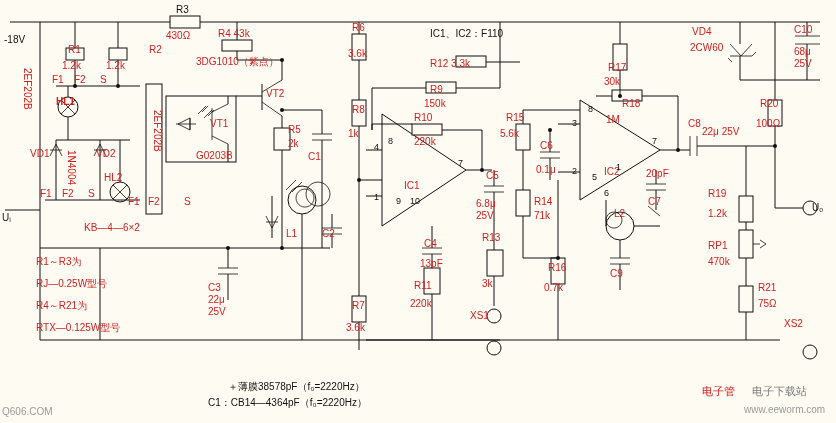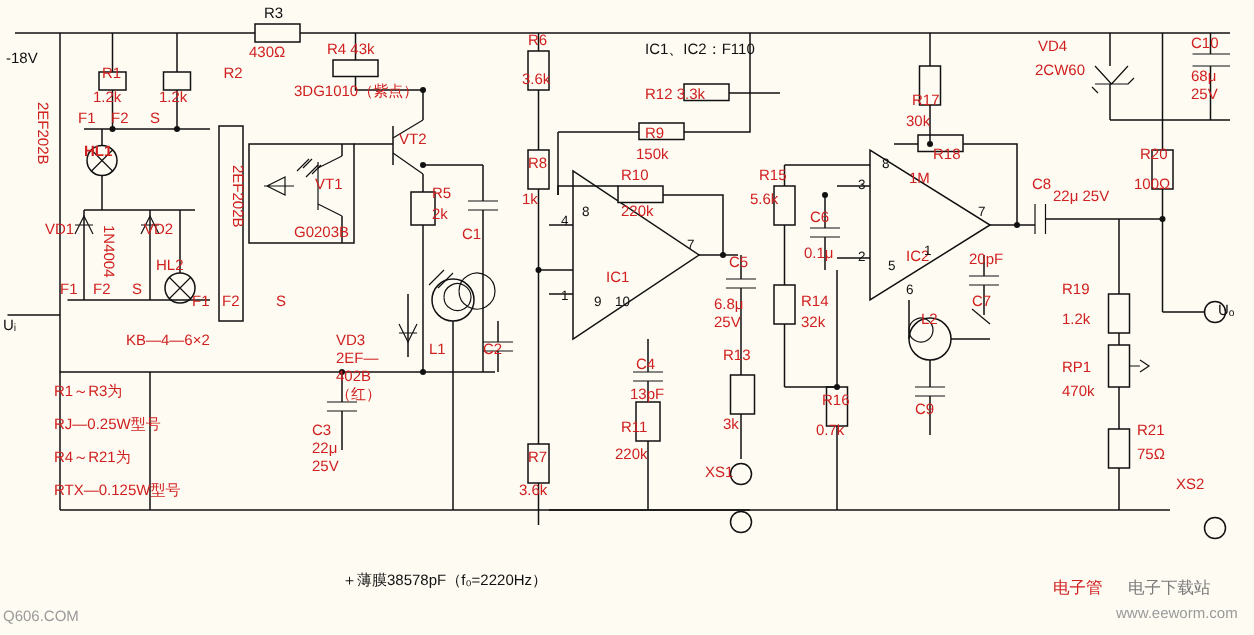--- a/index.html
+++ b/index.html
@@ -287,24 +287,20 @@
   <div class="lbl" style="left:166px;top:30px;">430Ω</div>
   <div class="lbl" style="left:218px;top:28px;">R4 43k</div>
   <div class="lbl" style="left:196px;top:56px;">3DG1010（紫点）</div>
   <div class="lbl" style="left:266px;top:88px;">VT2</div>
   <div class="lbl" style="left:210px;top:118px;">VT1</div>
   <div class="lbl" style="left:196px;top:150px;">G0203B</div>
   <div class="lbl" style="left:288px;top:124px;">R5</div>
   <div class="lbl" style="left:288px;top:138px;">2k</div>
   <div class="lbl" style="left:308px;top:151px;">C1</div>
 
-  <div class="lbl" style="left:224px;top:222px;width:40px;white-space:pre-line;line-height:12px;">VD3
-2EF—
-402B
-（红）</div>
   <div class="lbl" style="left:286px;top:228px;">L1</div>
   <div class="lbl" style="left:322px;top:228px;">C2</div>
   <div class="lbl" style="left:208px;top:282px;">C3</div>
   <div class="lbl" style="left:208px;top:294px;">22μ</div>
   <div class="lbl" style="left:208px;top:306px;">25V</div>
 
   <div class="lbl" style="left:36px;top:256px;">R1～R3为</div>
   <div class="lbl" style="left:36px;top:278px;">RJ—0.25W型号</div>
   <div class="lbl" style="left:36px;top:300px;">R4～R21为</div>
   <div class="lbl" style="left:36px;top:322px;">RTX—0.125W型号</div>
@@ -331,21 +327,21 @@
   <div class="lbl" style="left:486px;top:170px;">C5</div>
   <div class="lbl" style="left:476px;top:198px;">6.8μ</div>
   <div class="lbl" style="left:476px;top:210px;">25V</div>
   <div class="lbl" style="left:482px;top:232px;">R13</div>
   <div class="lbl" style="left:482px;top:278px;">3k</div>
   <div class="lbl" style="left:470px;top:310px;">XS1</div>
 
   <div class="lbl" style="left:506px;top:112px;">R15</div>
   <div class="lbl" style="left:500px;top:128px;">5.6k</div>
   <div class="lbl" style="left:534px;top:196px;">R14</div>
-  <div class="lbl" style="left:534px;top:210px;">32k</div>
+  <div class="lbl" style="left:534px;top:210px;">71k</div>
   <div class="lbl" style="left:540px;top:140px;">C6</div>
   <div class="lbl" style="left:536px;top:164px;">0.1μ</div>
   <div class="lbl" style="left:548px;top:262px;">R16</div>
   <div class="lbl" style="left:544px;top:282px;">0.7k</div>
 
   <div class="lbl" style="left:608px;top:62px;">R17</div>
   <div class="lbl" style="left:604px;top:76px;">30k</div>
   <div class="lbl" style="left:622px;top:98px;">R18</div>
   <div class="lbl" style="left:606px;top:114px;">1M</div>
   <div class="lbl" style="left:604px;top:144px;margin-top:22px;">IC2</div>
@@ -383,19 +379,20 @@
 
   <div class="blk" style="left:588px;top:104px;font-size:9px;">8</div>
   <div class="blk" style="left:572px;top:118px;font-size:9px;">3</div>
   <div class="blk" style="left:572px;top:166px;font-size:9px;">2</div>
   <div class="blk" style="left:652px;top:136px;font-size:9px;">7</div>
   <div class="blk" style="left:592px;top:172px;font-size:9px;">5</div>
   <div class="blk" style="left:616px;top:162px;font-size:9px;">1</div>
   <div class="blk" style="left:604px;top:188px;font-size:9px;">6</div>
 
   <div class="foot" style="left:228px;top:380px;">＋薄膜38578pF（f₀=2220Hz）</div>
+  <div class="foot" style="left:208px;top:396px;">C1：CB14—4364pF（f₀=2220Hz）</div>
 
   <div class="wm" style="left:2px;top:406px;">Q606.COM</div>
   <div class="wmbig" style="left:752px;top:384px;">电子下载站</div>
   <div class="wm" style="left:744px;top:404px;">www.eeworm.com</div>
   <div class="wmred" style="left:702px;top:384px;">电子管</div>
 
 </div>
 
 </body></html>

